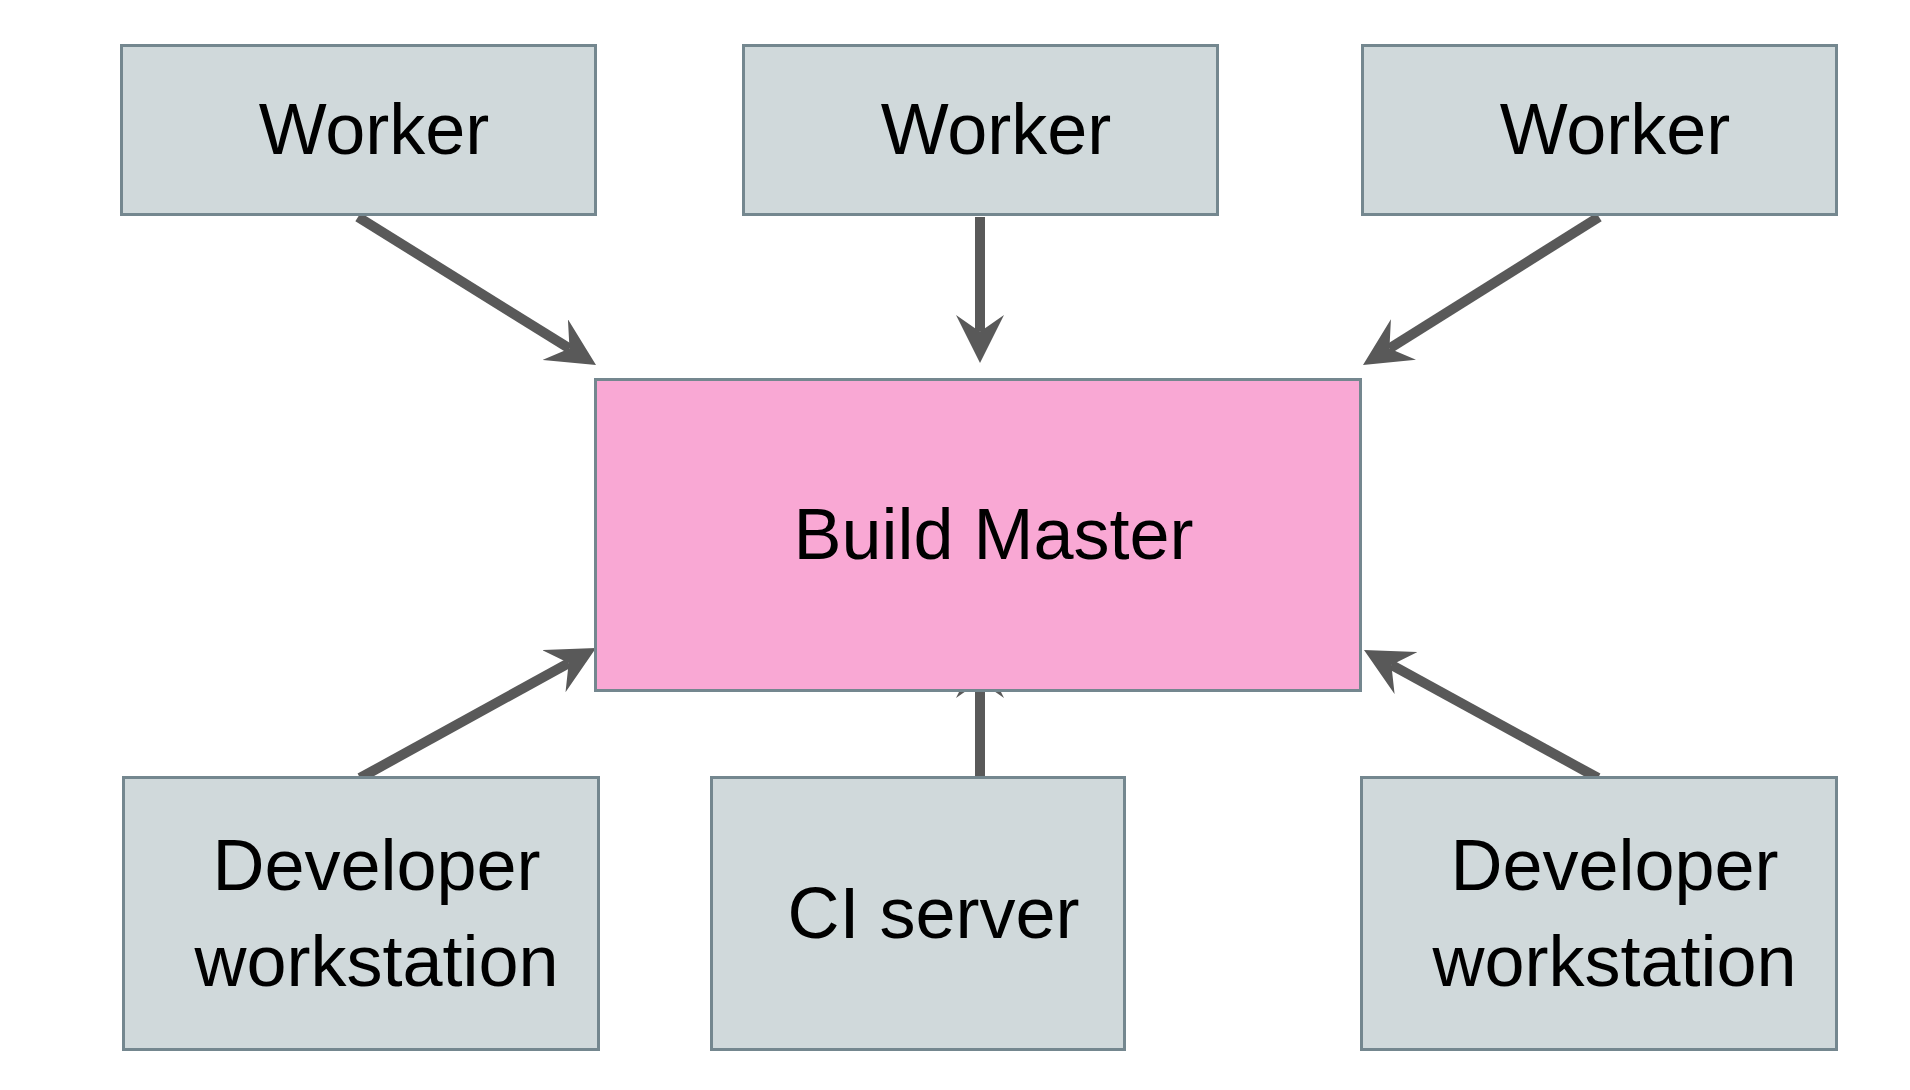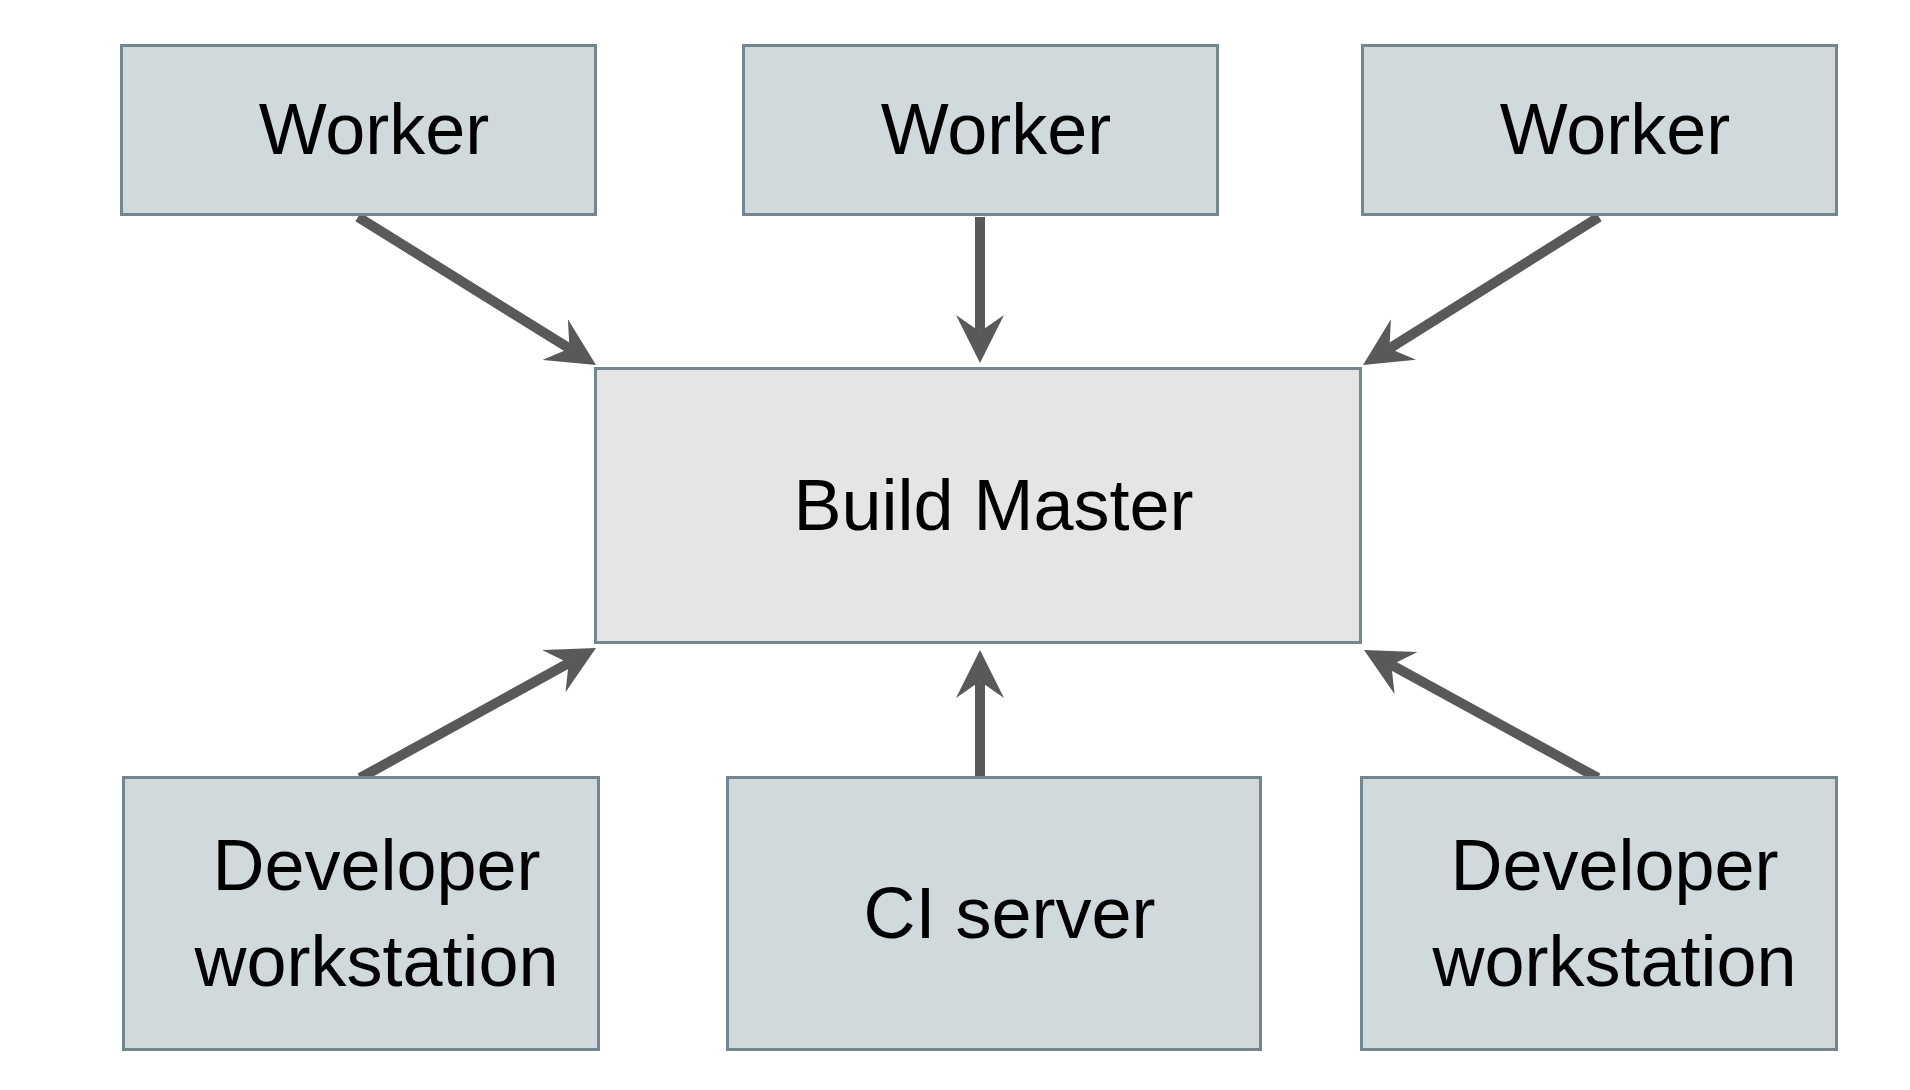--- a/index.html
+++ b/index.html
@@ -63,26 +63,26 @@
   <div id="node-layer">
       <div class="node" style="left: 120px; top: 44px; width: 477px; height: 172px; background: rgb(208, 217, 219); border: 3px solid rgb(116, 135, 143);">
         <span class="node-label" style="color: rgb(0, 0, 0);">Worker</span>
       </div>
       <div class="node" style="left: 742px; top: 44px; width: 477px; height: 172px; background: rgb(208, 217, 219); border: 3px solid rgb(116, 135, 143);">
         <span class="node-label" style="color: rgb(0, 0, 0);">Worker</span>
       </div>
       <div class="node" style="left: 1361px; top: 44px; width: 477px; height: 172px; background: rgb(208, 217, 219); border: 3px solid rgb(116, 135, 143);">
         <span class="node-label" style="color: rgb(0, 0, 0);">Worker</span>
       </div>
-      <div class="node" style="left: 594px; top: 367px; width: 768px; height: 277px; background: #e5e5e5; border: 3px solid rgb(116, 135, 143);">
+      <div class="node" style="left: 594px; top: 378px; width: 768px; height: 314px; background: #f9a8d4; border: 3px solid rgb(116, 135, 143);">
         <span class="node-label" style="color: rgb(0, 0, 0);">Build Master</span>
       </div>
       <div class="node" style="left: 122px; top: 776px; width: 478px; height: 275px; background: rgb(208, 217, 219); border: 3px solid rgb(116, 135, 143);">
         <span class="node-label" style="color: rgb(0, 0, 0);">Developer workstation</span>
       </div>
-      <div class="node" style="left: 726px; top: 776px; width: 536px; height: 275px; background: rgb(208, 217, 219); border: 3px solid rgb(116, 135, 143);">
+      <div class="node" style="left: 710px; top: 776px; width: 416px; height: 275px; background: rgb(208, 217, 219); border: 3px solid rgb(116, 135, 143);">
         <span class="node-label" style="color: rgb(0, 0, 0);">CI server</span>
       </div>
       <div class="node" style="left: 1360px; top: 776px; width: 478px; height: 275px; background: rgb(208, 217, 219); border: 3px solid rgb(116, 135, 143);">
         <span class="node-label" style="color: rgb(0, 0, 0);">Developer workstation</span>
       </div>
     </div>
 </div>
 
 </body></html>

